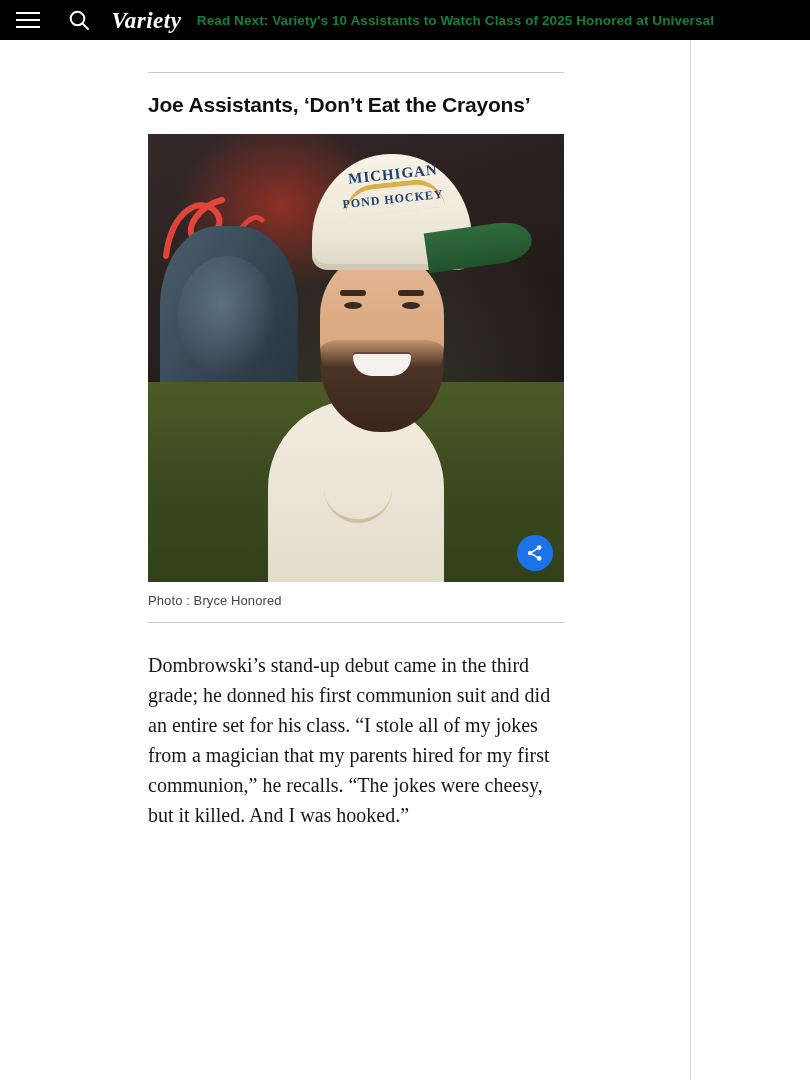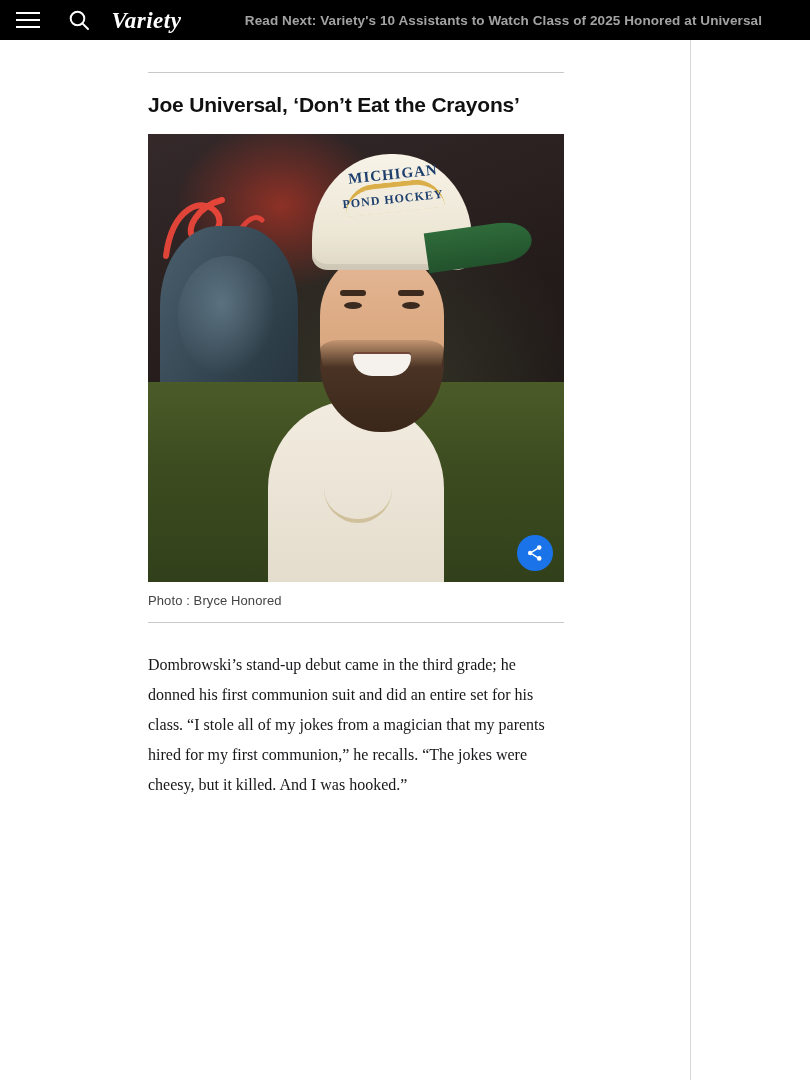--- a/index.html
+++ b/index.html
@@ -60,29 +60,28 @@
     color: #ffffff;
     font-family: "Liberation Serif", serif;
     font-style: italic;
     font-weight: bold;
     font-size: 24px;
     letter-spacing: 0.5px;
     line-height: 1;
     transform: scaleX(0.96);
   }
   #readnext {
-    color: #a3a3a3;
+    color: #15803d;
     font-size: 13.5px;
     font-weight: bold;
     white-space: nowrap;
     letter-spacing: 0.1px;
     overflow: hidden;
     text-overflow: clip;
     flex: 1;
-    text-align: center;
   }
 
   
   #page {
     position: absolute;
     top: 40px; left: 0;
     width: 810px;
     height: 1040px;
     background: #ffffff;
   }
@@ -331,21 +330,21 @@
 
   .rule-mid {
     margin-top: 14px;
     border-top: 1px solid #c9c9c9;
     height: 0;
   }
 
   .para {
     margin: 27px 0 0 0;
     font-family: "Liberation Serif", serif;
-    font-size: 16px;
+    font-size: 20px;
     line-height: 30px;
     color: #17171a;
   }
   .para + .para { margin-top: 31px; }
 </style>
 </head>
 <body>
 
 <div id="topbar">
   <div id="hamburger">
@@ -366,21 +365,21 @@
 </div>
 
 <div id="page">
 
   <div id="col-divider"></div>
 
   <div id="article">
 
     <div class="rule-top"></div>
 
-    <h1 id="headline">Joe Universal, ‘Don’t Eat the Crayons’</h1>
+    <h1 id="headline">Joe Assistants, ‘Don’t Eat the Crayons’</h1>
 
     <div id="photo-wrap">
       <div id="photo"></div>
 
       <svg id="neon" viewBox="0 0 130 90">
         <path d="M8,70 C14,22 44,10 58,26 C70,40 48,62 36,52 C26,44 40,20 64,14" fill="none" stroke="#ff4a3d" stroke-width="6" stroke-linecap="round" opacity="0.85"></path>
         <path d="M74,66 C80,38 96,26 104,34" fill="none" stroke="#ff4a3d" stroke-width="5" stroke-linecap="round" opacity="0.75"></path>
       </svg>
 
       <div id="statue"></div>

